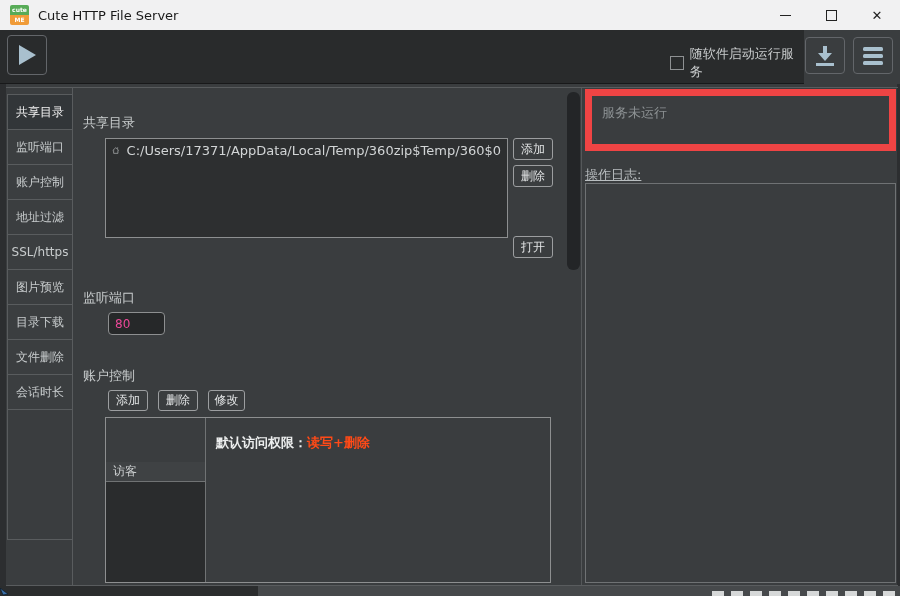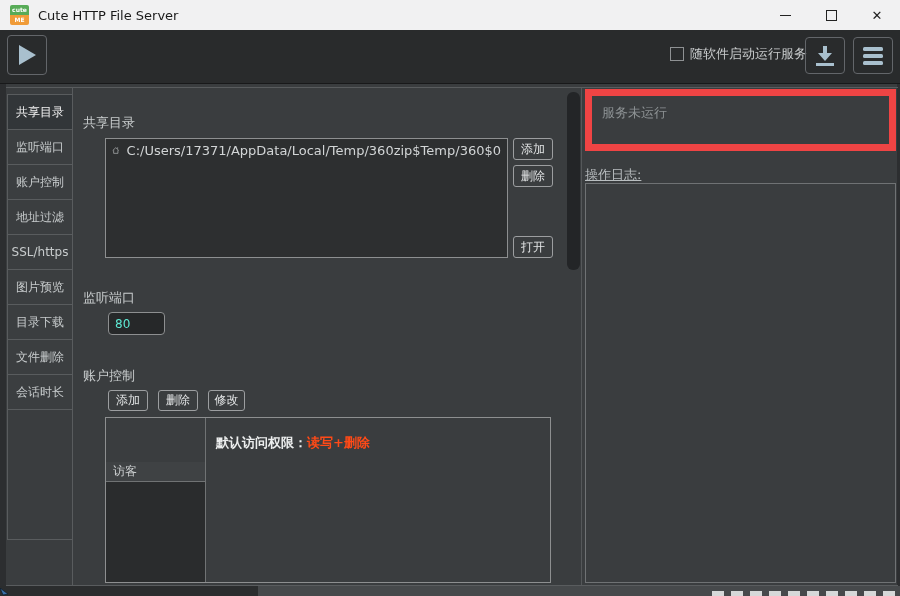--- a/index.html
+++ b/index.html
@@ -34,21 +34,21 @@
     width: 46px; height: 30px;
     display: flex; align-items: center; justify-content: center;
     color: #222;
   }
   .glyph-min { width: 11px; height: 1px; background: #222; display: block; }
   .glyph-max { width: 11px; height: 11px; border: 1px solid #222; display: block; }
   .glyph-close { font-size: 13px; line-height: 1; }
 
   
   .toolbar {
-    left: 0; top: 30px; width: 900px; height: 54px;
+    left: 0; top: 30px; width: 804px; height: 54px;
     background: #292b2c;
     border-bottom: 1px solid #18191a;
   }
   .tool-btn {
     position: absolute;
     border: 1px solid #63666a; border-radius: 4px;
     background: transparent;
     display: flex; align-items: center; justify-content: center;
   }
   .play-btn { left: 7px; top: 5px; width: 40px; height: 40px; }
@@ -78,39 +78,39 @@
     font-size: 12px;
     display: flex; align-items: center; justify-content: center;
   }
   .tab:first-child { margin-top: 0; }
   .tab.active { background: #323639; color: #f2f2f2; }
   .tab-filler { width: 66px; height: 131px; margin-top: -1px; border: 1px solid #595c5e; background: #3a3d3f; }
 
   
   .section-label { position: absolute; font-size: 13px; color: #c9cdce; }
   .listbox {
-    left: 105px; top: 138px; width: 403px; height: 120px;
+    left: 105px; top: 138px; width: 403px; height: 100px;
     background: #2d2f30; border: 1px solid #8d8f90;
   }
   .path-row {
     display: flex; align-items: center; gap: 7px;
     padding: 4px 6px;
     color: #d2d5d6; font-size: 13px; white-space: nowrap; overflow: hidden;
   }
   .btn {
     position: absolute;
     border: 1px solid #9c9ea0; border-radius: 3px;
     background: transparent; color: #e3e5e6;
     font-size: 12px; font-family: inherit;
     display: flex; align-items: center; justify-content: center;
   }
   .port-input {
     position: absolute; left: 108px; top: 312px; width: 57px; height: 23px;
     background: #262829; border: 1px solid #8d8f90; border-radius: 4px;
-    color: #5eead4; font-size: 12px; padding-left: 6px;
+    color: #ec4899; font-size: 12px; padding-left: 6px;
     font-family: inherit;
   }
   .acct-table {
     left: 105px; top: 417px; width: 446px; height: 166px;
     border: 1px solid #8d8f90;
     display: flex;
   }
   .acct-col1 { width: 100px; display: flex; flex-direction: column; border-right: 1px solid #707374; }
   .acct-col1-header {
     height: 20px; background: #3f4244; border-bottom: 1px solid #707374;

